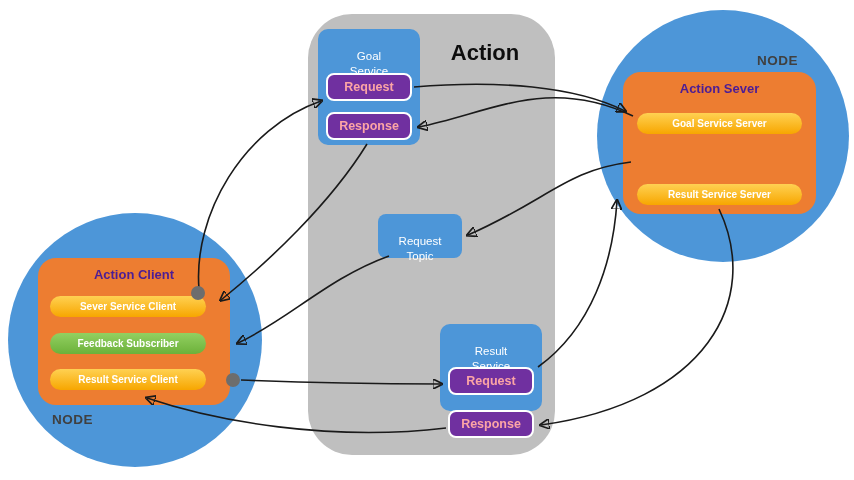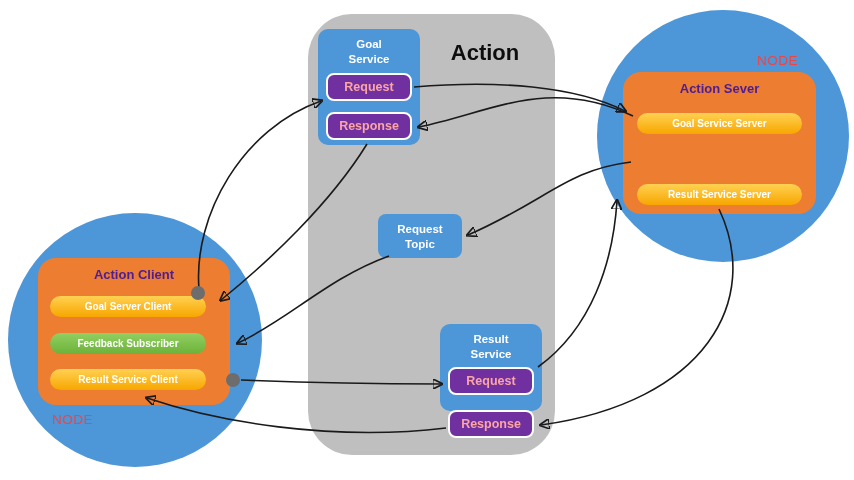--- a/index.html
+++ b/index.html
@@ -6,21 +6,21 @@
   html,body{background:#ffffff}
   body{font-family:"Liberation Sans",sans-serif}
   .stage{position:relative;width:854px;height:480px;background:#ffffff;overflow:hidden}
 
   .gray-panel{position:absolute;left:308px;top:14px;width:247px;height:441px;background:#bfbfbf;border-radius:44px;z-index:0}
   .panel-title{position:absolute;left:430px;top:40px;width:110px;text-align:center;font-size:22px;font-weight:bold;color:#0d0d0d;z-index:2}
 
   .circle{position:absolute;border-radius:50%;background:#4d96d8;z-index:1}
   #server-circle{left:597px;top:10px;width:252px;height:252px}
   #client-circle{left:8px;top:213px;width:254px;height:254px}
-  .node-label{position:absolute;color:#ef4444;font-weight:normal;font-size:13.5px;letter-spacing:.5px;z-index:2}
+  .node-label{position:absolute;color:#404040;font-weight:bold;font-size:13.5px;letter-spacing:.5px;z-index:2}
   #server-node-label{left:757px;top:53px}
   #client-node-label{left:52px;top:412px}
 
   .inner-box{position:absolute;background:#ed7d31;border-radius:18px;z-index:2}
   #server-box{left:623px;top:72px;width:193px;height:142px}
   #client-box{left:38px;top:258px;width:192px;height:147px}
   .inner-title{position:absolute;left:0;right:0;top:9px;text-align:center;color:#4c1d95;font-size:13px;font-weight:bold}
 
   .pill{position:absolute;height:21px;border-radius:11px;display:flex;align-items:center;justify-content:center;color:#ffffff;font-size:10px;font-weight:bold}
   .pill.yellow{background:linear-gradient(180deg,#ffd152,#f7a600)}
@@ -31,21 +31,21 @@
   #server-pill-2{top:77px}
   #server-pill-3{top:112px}
   #client-pill-1{top:38px}
   #client-pill-2{top:75px}
   #client-pill-3{top:111px}
 
   .svc-box{position:absolute;background:#4d96d8;border-radius:10px;color:#ffffff;z-index:2}
   #goal-service{left:318px;top:29px;width:102px;height:116px}
   #feedback-topic{left:378px;top:214px;width:84px;height:44px;border-radius:8px}
   #result-service{left:440px;top:324px;width:102px;height:87px}
-  .svc-title{display:flex;justify-content:center;padding-top:8px;font-size:11.5px;font-weight:bold;text-align:center;line-height:1.3}
+  .svc-title{display:flex;justify-content:center;padding-top:20px;font-size:11.5px;font-weight:normal;text-align:center;line-height:1.3}
   .svc-title span{display:block;width:54px}
   #feedback-topic .svc-title span{width:60px}
 
   .btn{position:absolute;width:86px;height:28px;background:#7030a0;border:2px solid #ffffff;border-radius:8px;color:#fca5a5;font-size:12.5px;font-weight:bold;display:flex;align-items:center;justify-content:center;z-index:3}
   #goal-request{left:326px;top:73px}
   #goal-response{left:326px;top:112px}
   #result-request{left:448px;top:367px}
   #result-response{left:448px;top:410px}
 
   .dot{position:absolute;width:14px;height:14px;border-radius:50%;background:#6d6d6d;z-index:6}
@@ -68,21 +68,21 @@
   <div class="inner-box" id="server-box">
     <div class="inner-title">Action Sever</div>
     <div class="pill yellow" id="server-pill-1">Goal Service Server</div>
     <div class="pill yellow" id="server-pill-3">Result Service Server</div>
   </div>
 
   <div class="circle" id="client-circle"></div>
   <div class="node-label" id="client-node-label">NODE</div>
   <div class="inner-box" id="client-box">
     <div class="inner-title">Action Client</div>
-    <div class="pill yellow" id="client-pill-1">Goal Server Client</div>
+    <div class="pill yellow" id="client-pill-1">Sever Service Client</div>
     <div class="pill green" id="client-pill-2">Feedback Subscriber</div>
     <div class="pill yellow" id="client-pill-3">Result Service Client</div>
   </div>
 
   <div class="svc-box" id="goal-service">
     <div class="svc-title">
         <span>Goal Service</span>
       </div>
   </div>
   <div class="btn" id="goal-request">Request</div>

